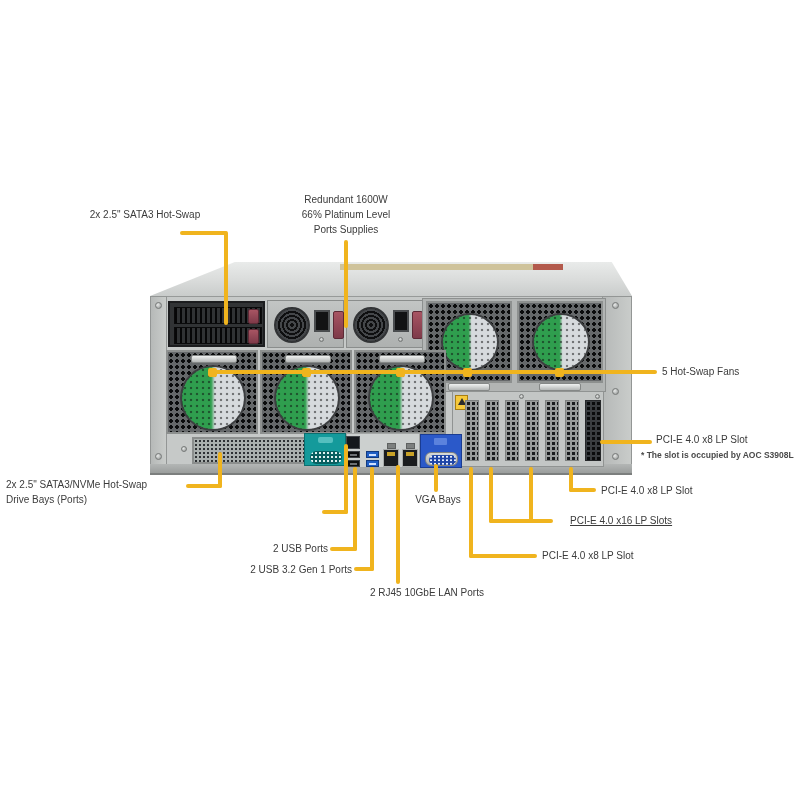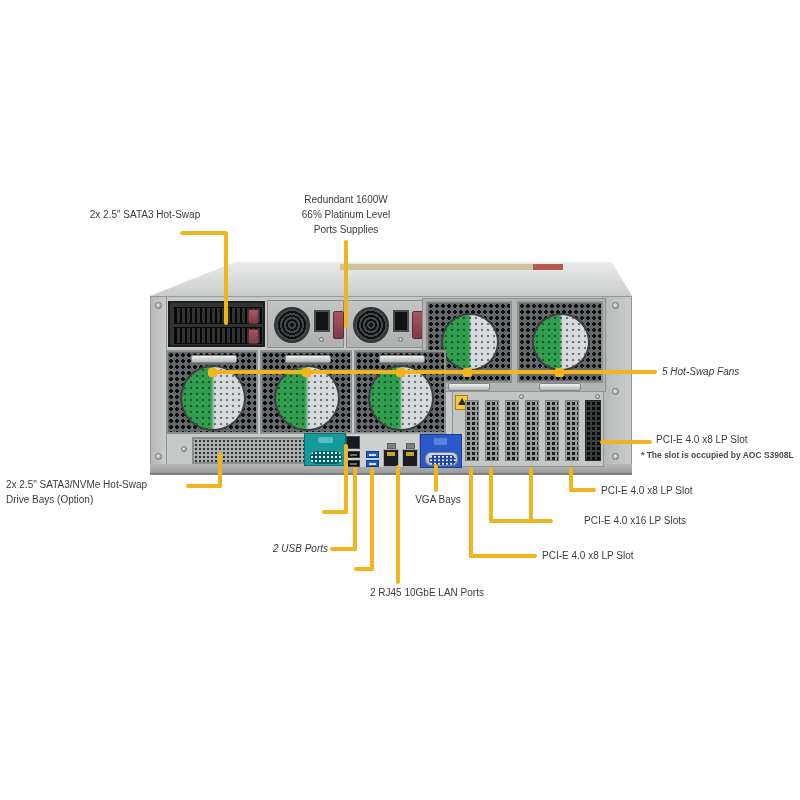--- a/index.html
+++ b/index.html
@@ -217,33 +217,34 @@
   <div class="lbl center" style="left:55px;top:207px;width:180px;">
     <div>2x 2.5" SATA3 Hot-Swap</div>
   </div>
 
   <div class="lbl center" style="left:265px;top:192px;width:162px;">
     <div>Redundant 1600W</div>
     <div>66% Platinum Level</div>
     <div>Ports Supplies</div>
   </div>
 
-  <div class="lbl" style="left:662px;top:364px;font-style:italic;">5 Hot-Swap Fans</div>
+  <div class="lbl" style="left:662px;top:364px;">5 Hot-Swap Fans</div>
 
   <div class="lbl" style="left:656px;top:432px;">PCI-E 4.0 x8 LP Slot</div>
   <div class="note" style="left:641px;top:450px;">* The slot is occupied by AOC S3908L</div>
 
   <div class="lbl" style="left:601px;top:483px;">PCI-E 4.0 x8 LP Slot</div>
-  <div class="lbl" style="left:584px;top:513px;">PCI-E 4.0 x16 LP Slots</div>
+  <div class="lbl" style="left:570px;top:513px;text-decoration:underline;">PCI-E 4.0 x16 LP Slots</div>
   <div class="lbl" style="left:542px;top:548px;">PCI-E 4.0 x8 LP Slot</div>
 
   <div class="lbl center" style="left:400px;top:492px;width:76px;">VGA Bays</div>
 
   <div class="lbl" style="left:370px;top:585px;">2 RJ45 10GbE LAN Ports</div>
 
-  <div class="lbl right" style="left:128px;top:541px;width:200px;font-style:italic;">2 USB Ports</div>
+  <div class="lbl right" style="left:152px;top:562px;width:200px;">2 USB 3.2 Gen 1 Ports</div>
+  <div class="lbl right" style="left:128px;top:541px;width:200px;">2 USB Ports</div>
 
   <div class="lbl" style="left:6px;top:477px;">
     <div>2x 2.5" SATA3/NVMe Hot-Swap</div>
-    <div>Drive Bays (Option)</div>
+    <div>Drive Bays (Ports)</div>
   </div>
 
 </div>
 
 </body></html>

